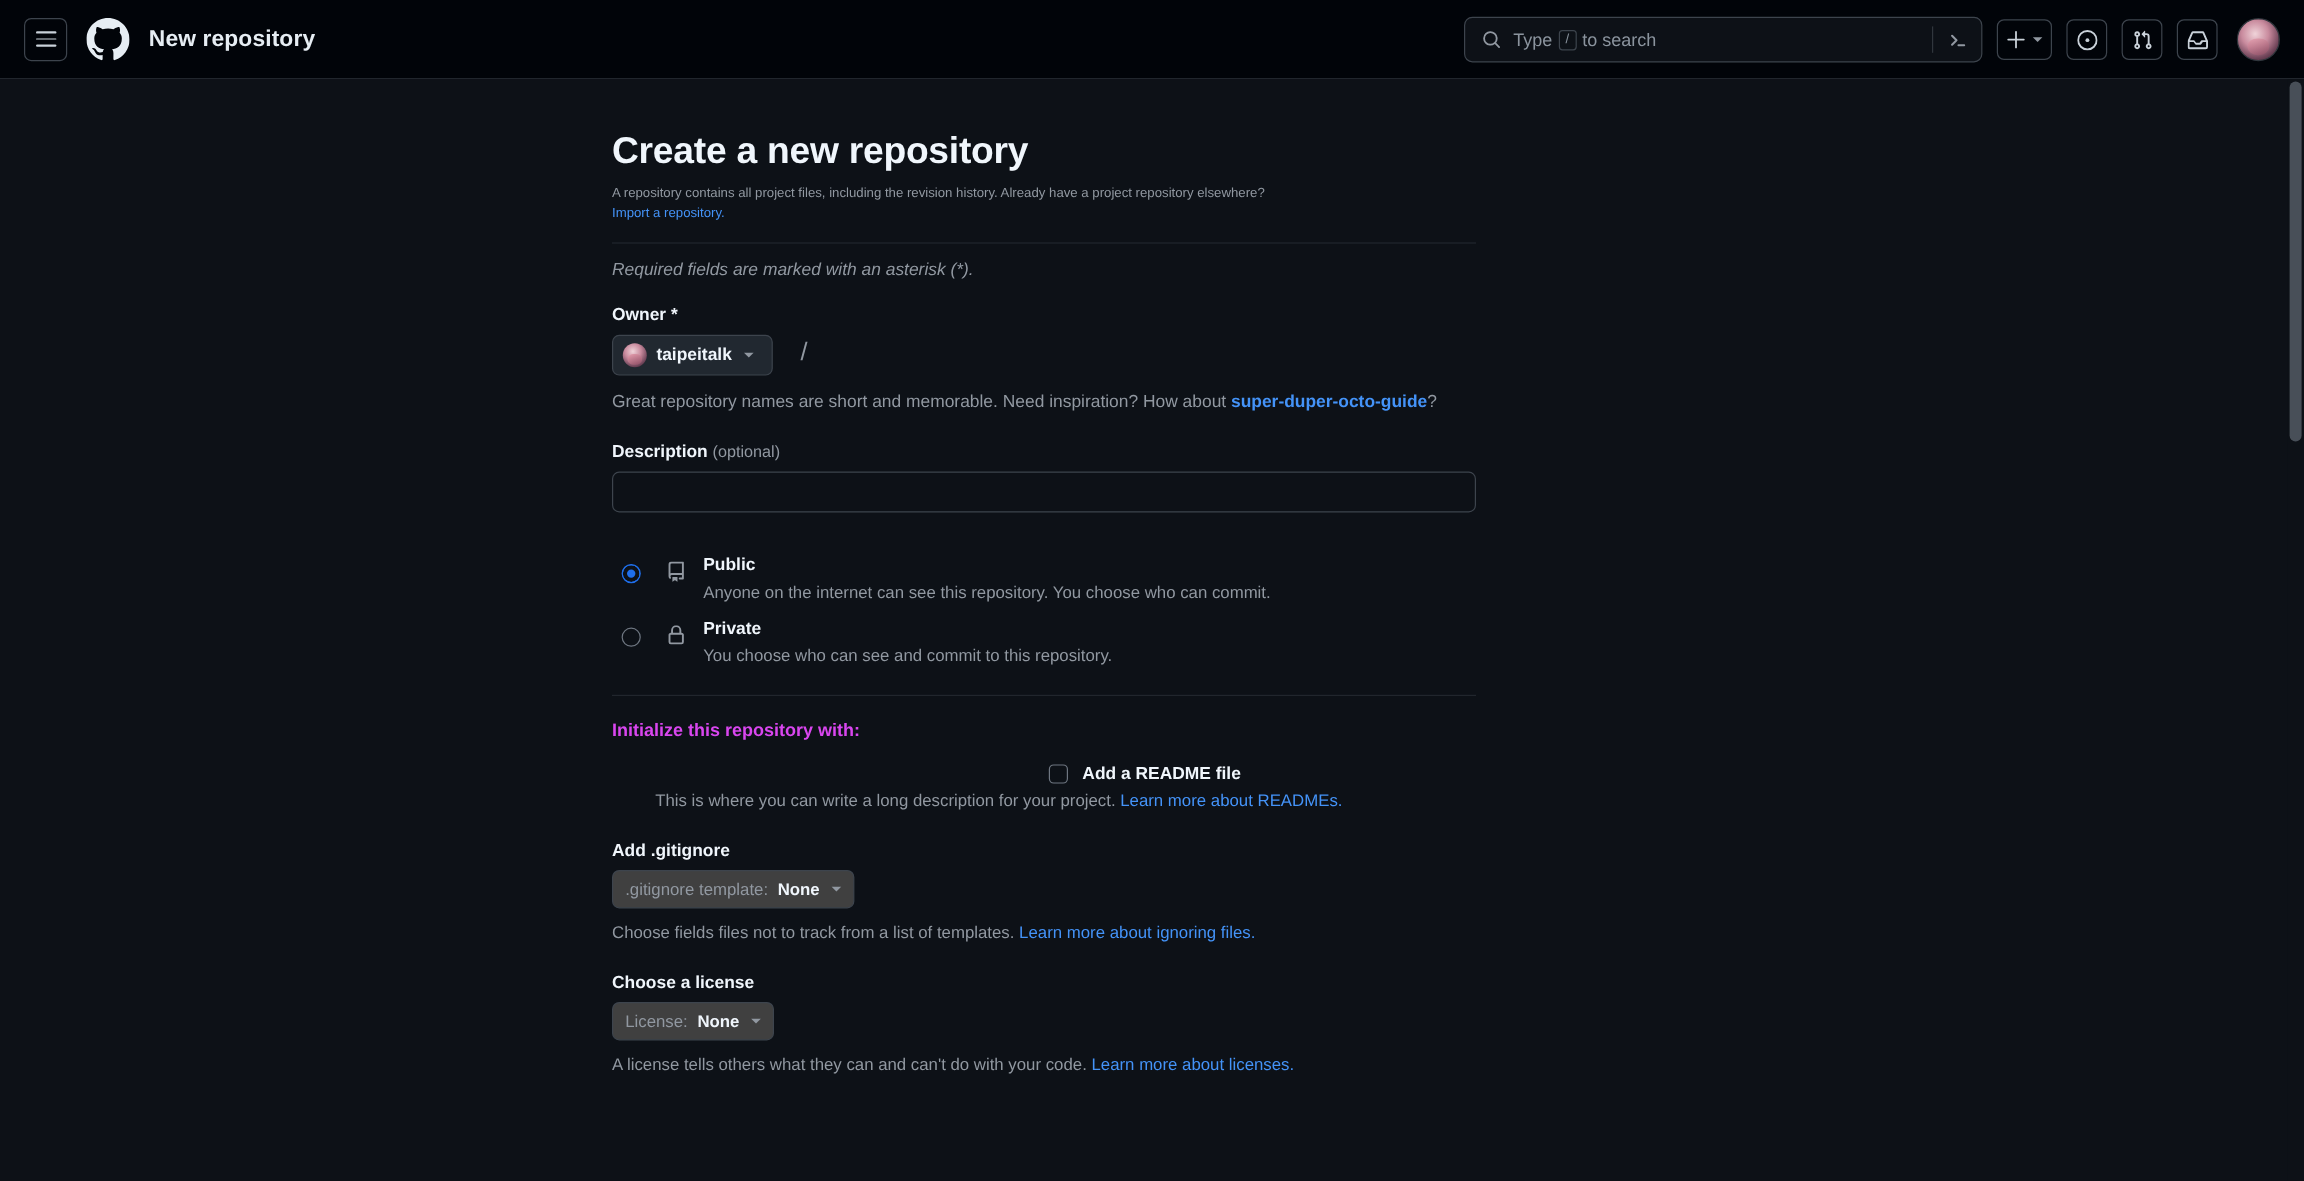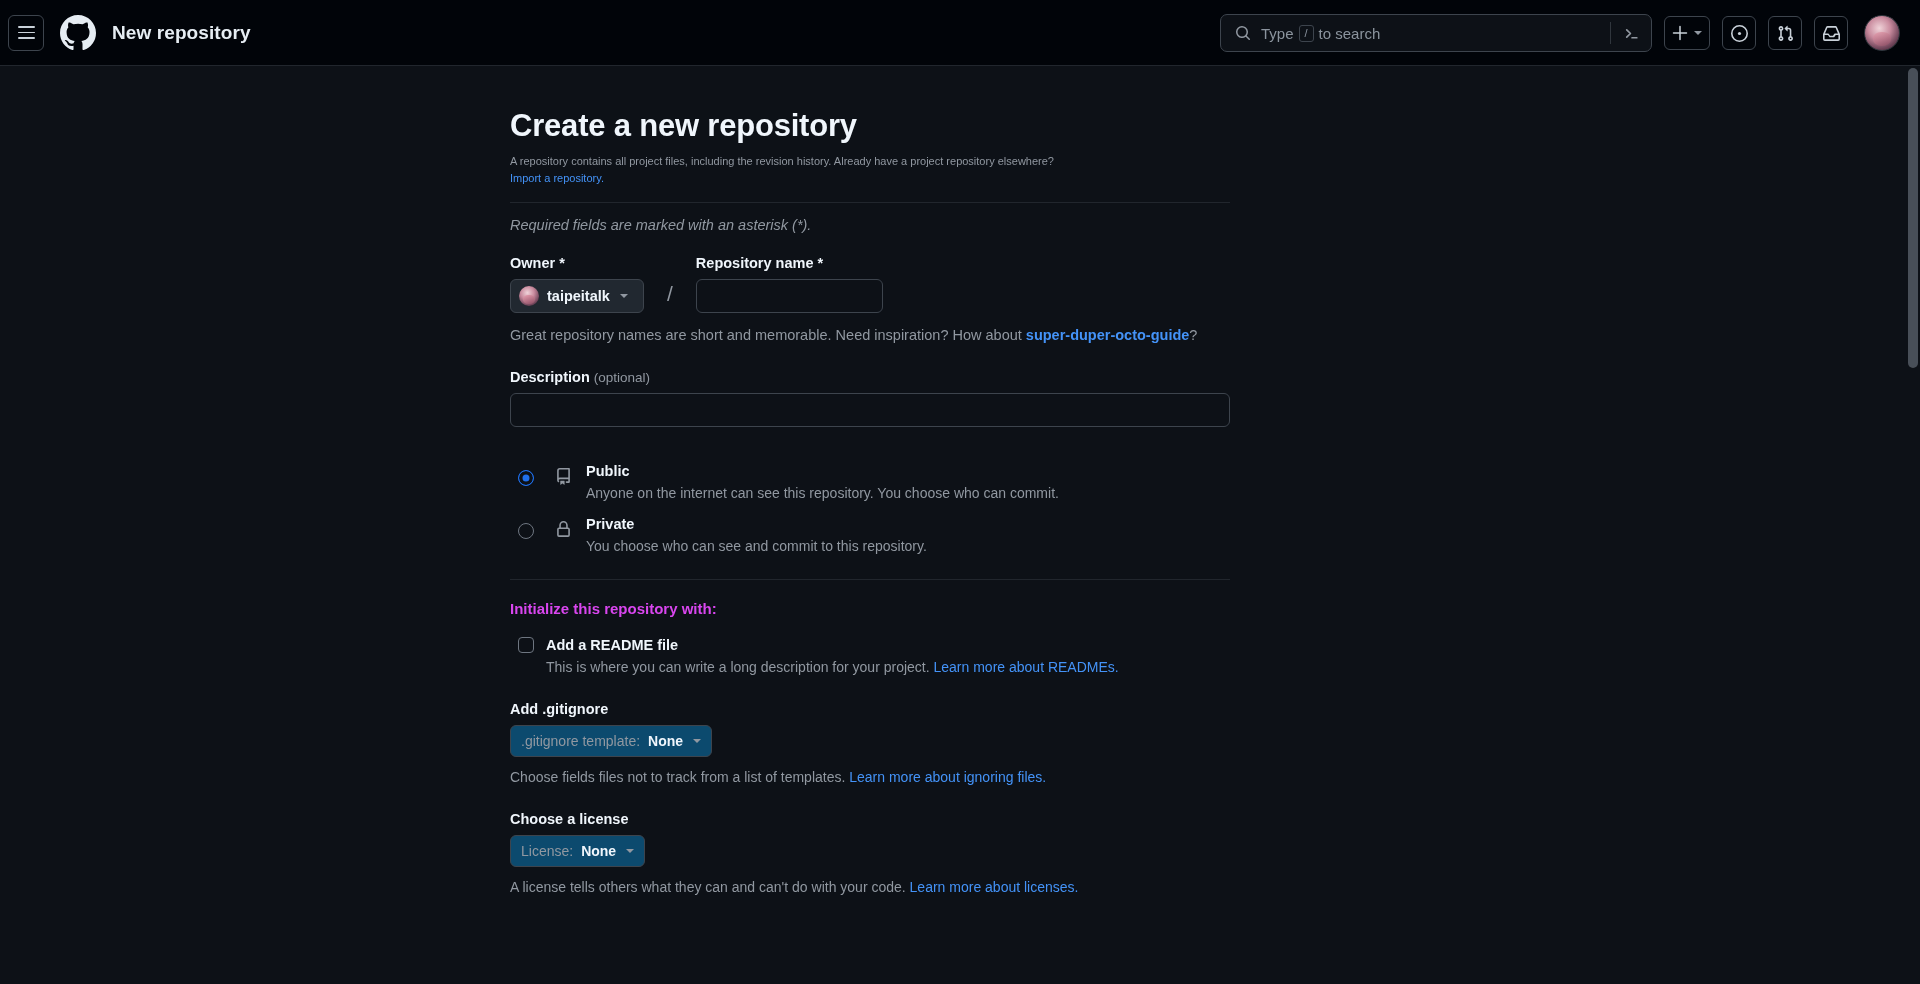--- a/index.html
+++ b/index.html
@@ -12,21 +12,21 @@
   }
   body { color: #e6edf3; font-size: 14px; }
 
   
   .header {
     height: 66px;
     background: #010409;
     border-bottom: 1px solid #21262d;
     display: flex;
     align-items: center;
-    padding: 0 8px;
+    padding: 0 20px;
     position: relative;
   }
   .hdr-left { display: flex; align-items: center; gap: 16px; }
   .hamburger {
     width: 36px; height: 36px;
     border: 1px solid #3d444d;
     border-radius: 6px;
     display: flex; flex-direction: column;
     align-items: center; justify-content: center;
     gap: 4px;
@@ -191,33 +191,33 @@
     box-shadow: inset 0 0 0 3.5px #0d1117;
   }
   .vis-icon { margin: 9px 14px 0 0; flex: 0 0 auto; color: #9198a1; }
   .vis-text { padding-top: 2px; }
   .vis-title { font-size: 14.5px; font-weight: 600; color: #f0f6fc; line-height: 1.5; }
   .vis-desc { font-size: 14px; color: #9198a1; line-height: 1.5; }
 
   .rule2 { height:1px; background:#21262d; width: 720px; margin: 18px 0 20px 0; }
 
   .init-title { font-size: 15px; font-weight: 600; color: #d946ef; margin-bottom: 20px; }
-  .chk-row { display: flex; align-items: center; gap: 12px; margin-left: 8px; }
+  .chk-row { display: flex; align-items: center; gap: 12px; margin-left: 8px; justify-content: center; }
   .checkbox {
     width: 16px; height: 16px; border-radius: 4px;
     border: 1px solid #6e7681; background: transparent;
     cursor: pointer; flex: 0 0 auto;
   }
   .chk-label { font-size: 14.5px; font-weight: 600; color: #f0f6fc; }
   .chk-desc {
     font-size: 14px; color: #9198a1; margin: 6px 0 0 36px;
   }
 
   .dd-btn {
-    height: 32px; background: #0c4a6e;
+    height: 32px; background: #404040;
     border: 1px solid #3d444d; border-radius: 6px;
     display: inline-flex; align-items: center; gap: 8px;
     padding: 0 10px; cursor: pointer; color: #9198a1; font-size: 14px;
   }
   .dd-btn b { color: #f0f6fc; font-weight: 600; }
   .sub-note { font-size: 14px; color: #9198a1; margin-top: 12px; }
   .blk { margin-top: 26px; }
 
   
   .scrollbar {
@@ -325,24 +325,20 @@
         <label class="field-label">Owner *</label>
         <div class="owner-select">
           <span class="owner-avatar"></span>
           <span class="owner-name">taipeitalk</span>
           <span class="caret"></span>
         </div>
       </div>
 
       <div class="slash">/</div>
 
-      <div class="repo-name-col">
-        <label class="field-label">Repository name *</label>
-        <input class="text-input" type="text" placeholder="" style="">
-      </div>
     </div>
 
     <p class="hint">
       <span>Great repository names are short and memorable. Need inspiration? How about</span>
       <a class="lnk" href="#" style="font-weight:600">super-duper-octo-guide</a><span>?</span>
     </p>
 
     <div class="section-gap">
       <label class="field-label">
         <span>Description</span>

